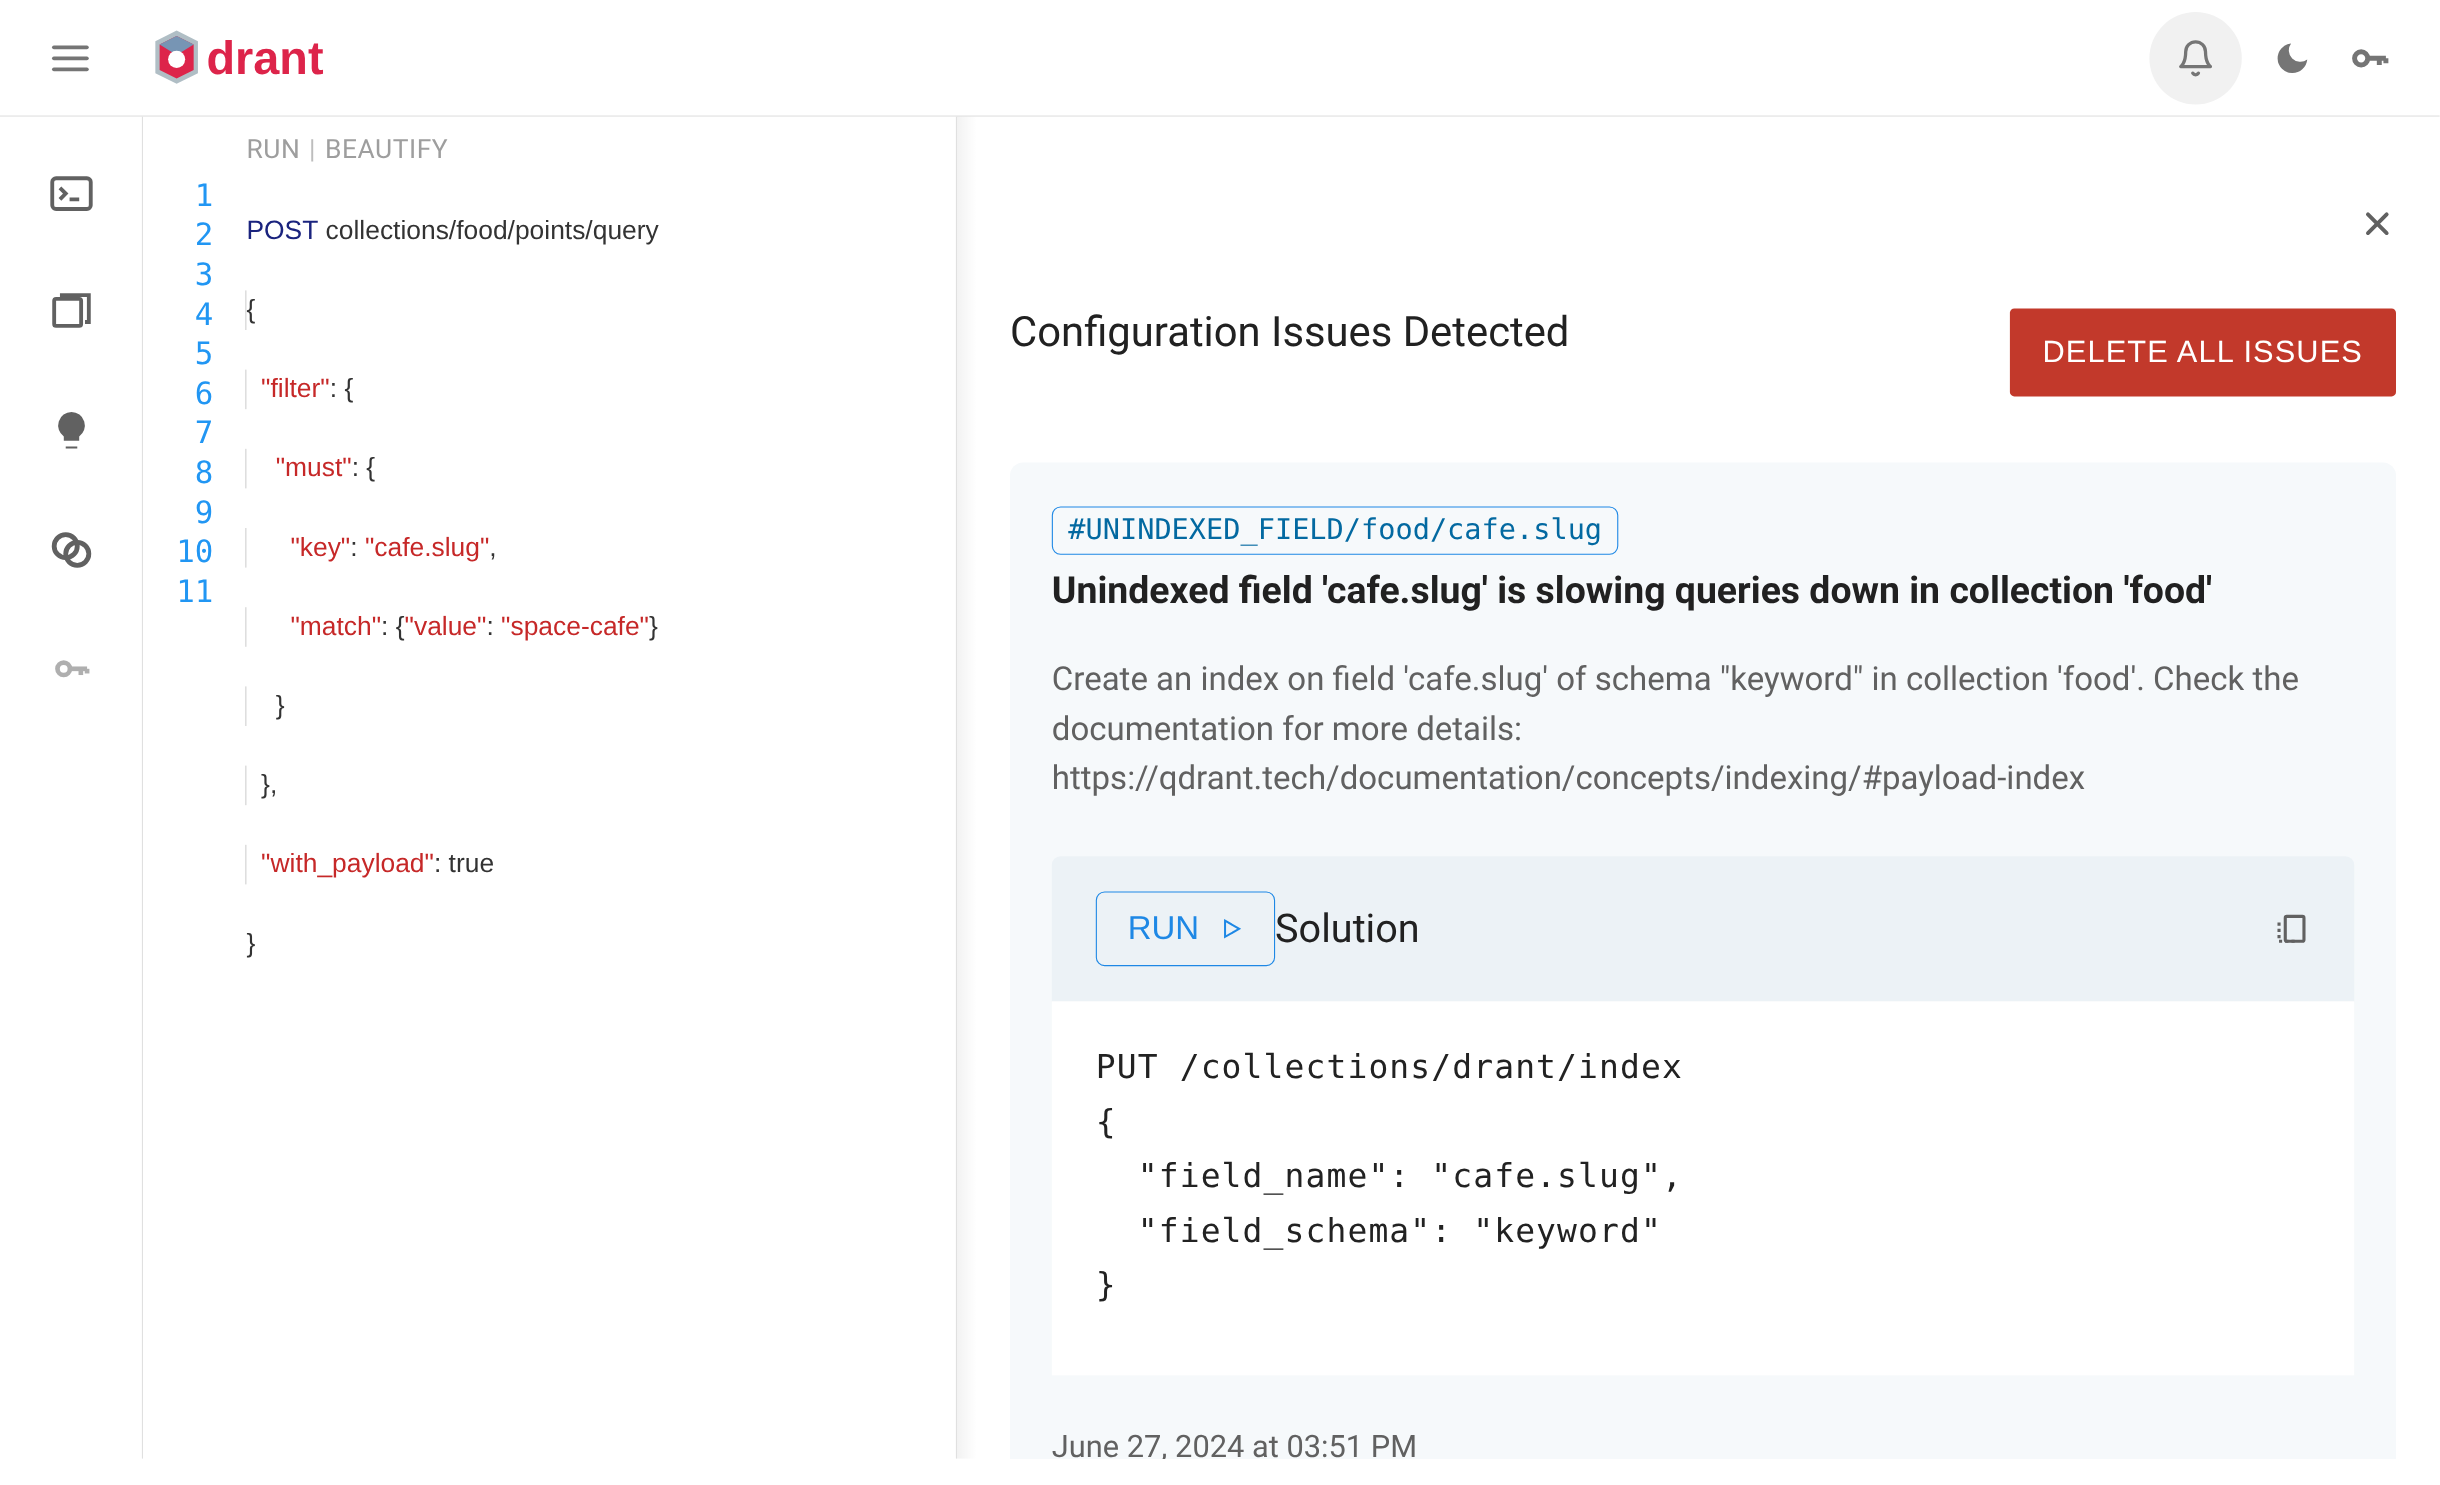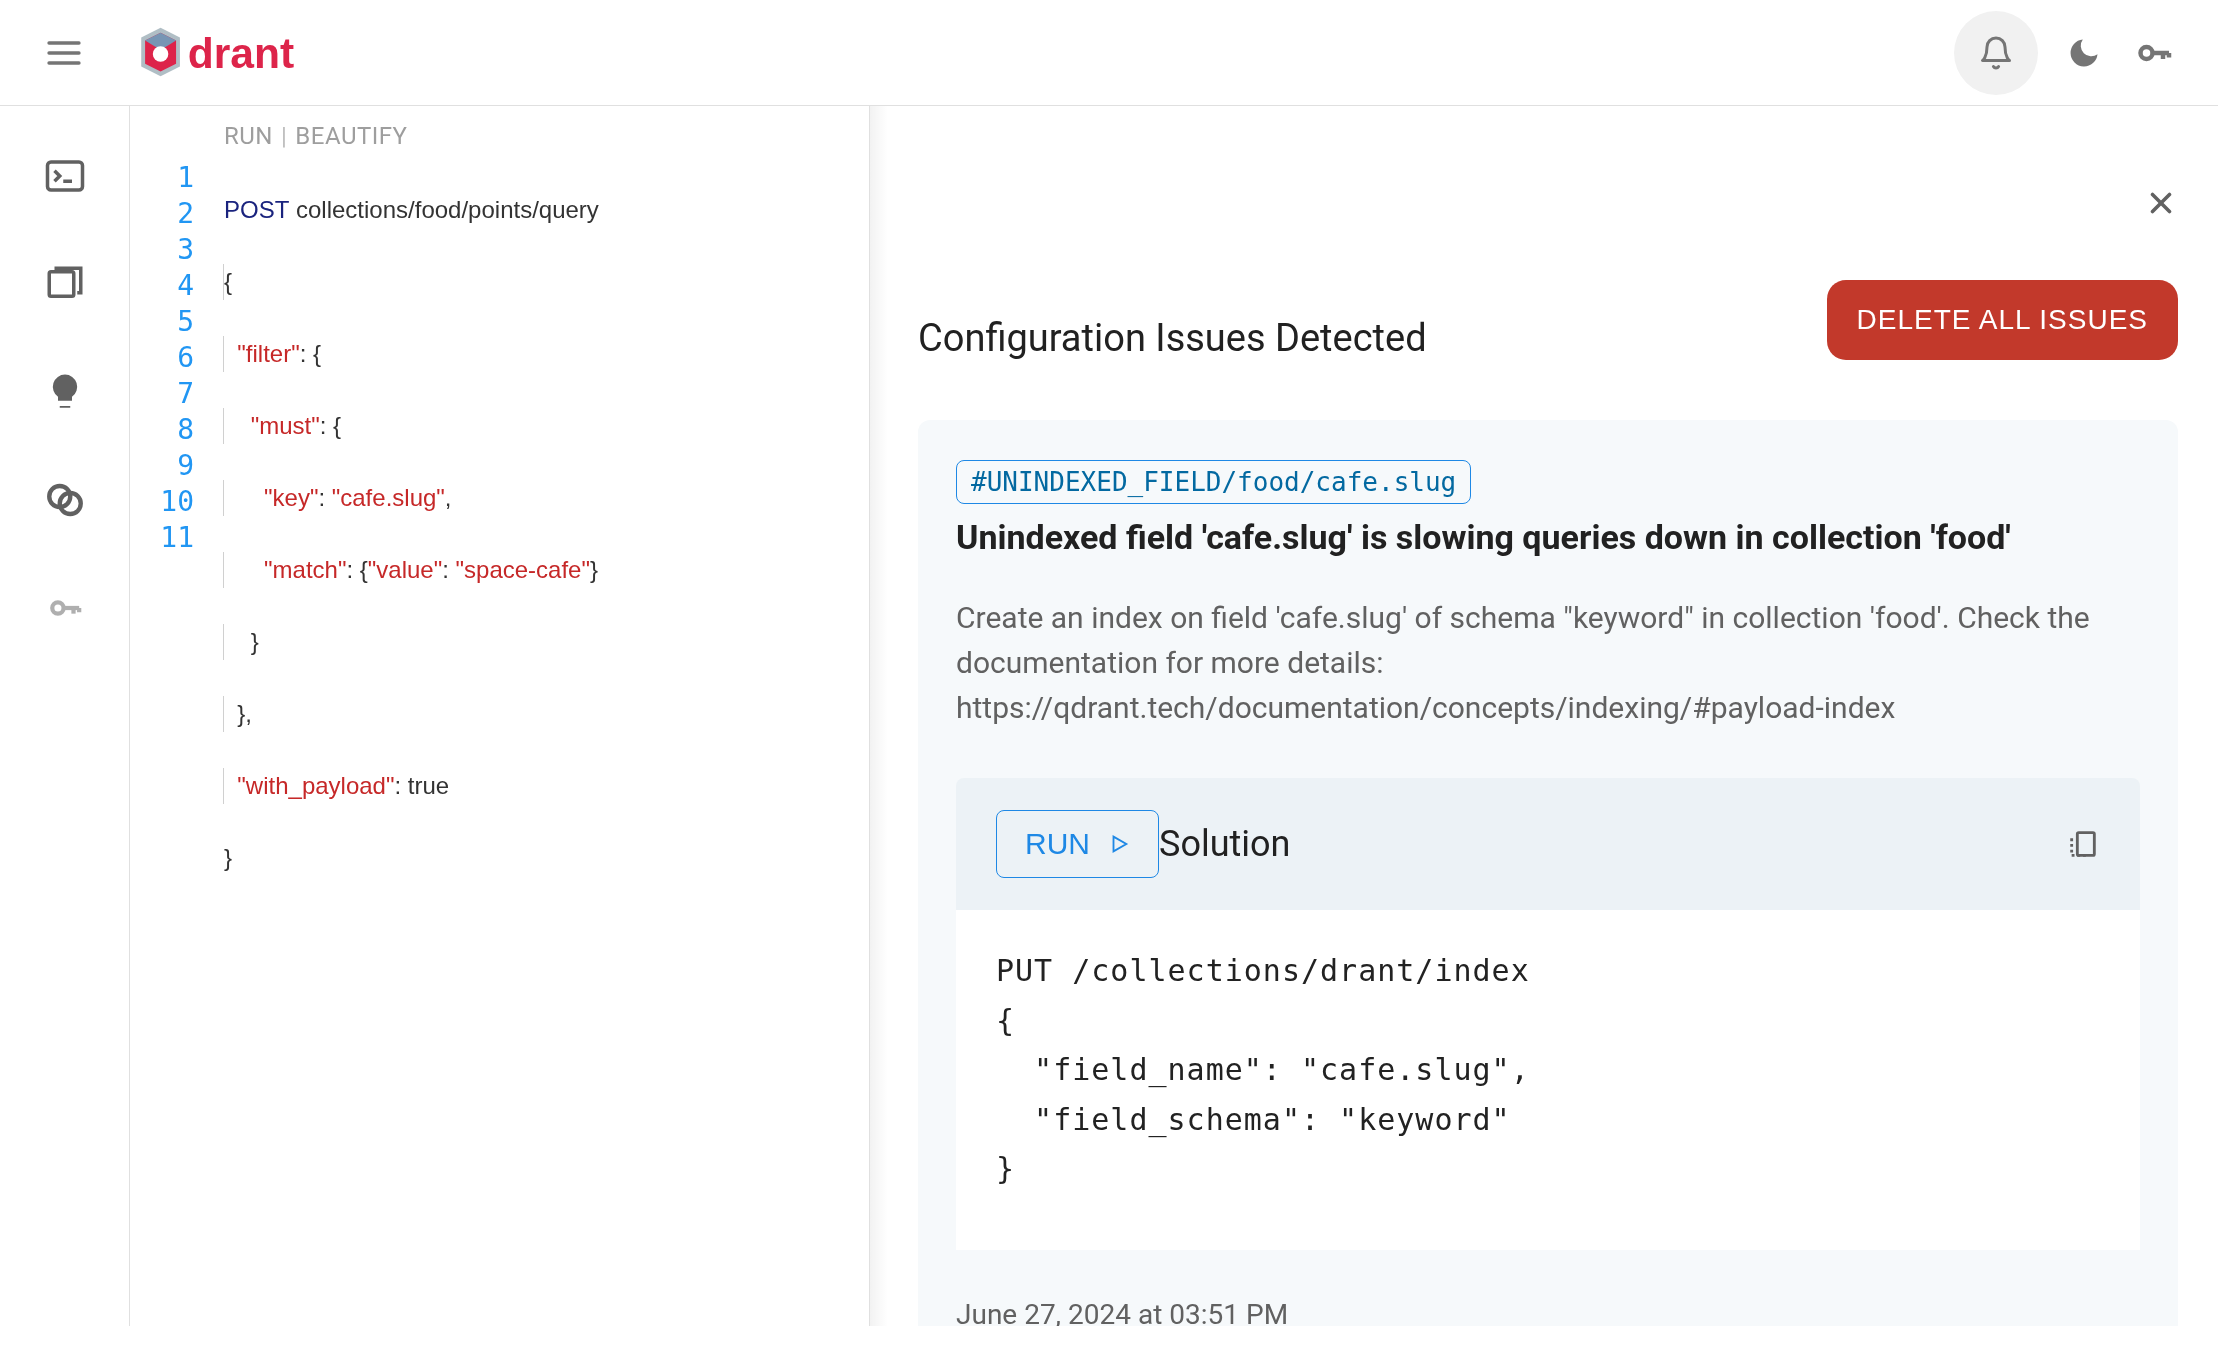--- a/index.html
+++ b/index.html
@@ -38,23 +38,23 @@
 .k-bool { color:#333; }
 
 
 .sash { width:18px; background: linear-gradient(to right, rgba(0,0,0,0.05), rgba(0,0,0,0)); }
 
 
 .notif-pane { flex:1; padding: 80px 40px 40px 30px; overflow:auto; }
 .notif-header { display:flex; align-items:center; }
 .notif-header h1 { font-size: 52px; font-weight: 500; }
 .notif-header .close-x { margin-left:auto; color:#616161; cursor:pointer; }
-.sub-header { display:flex; align-items:flex-end; margin-top: 60px; }
+.sub-header { display:flex; align-items:flex-start; margin-top: 60px; }
 .sub-header h2 { font-size: 38px; font-weight: 400; color:#212121; }
-.delete-btn { margin-left:auto; background:#c2392b; color:#fff; font-size:28px; letter-spacing:1px; padding: 24px 30px; border:none; border-radius:19px; cursor:pointer; }
+.delete-btn { margin-left:auto; background:#c2392b; color:#fff; font-size:28px; letter-spacing:1px; padding: 24px 30px; border:none; border-radius:4px; cursor:pointer; }
 
 .issue-card { margin-top: 60px; background:#f6f9fb; border-radius:12px; padding: 40px 38px; }
 .tag-line { display:inline-block; border:1.5px solid #1e88e5; color:#0369a1; font-size:26px; padding: 6px 14px; border-radius:8px; font-family: ui-monospace, SFMono-Regular, Menlo, Monaco, monospace; }
 .issue-title { font-size:34px; font-weight:700; margin-top: 13px; }
 .issue-body { font-size:30px; line-height:1.5; color:#616161; margin-top: 38px; }
 .sol-box { margin-top: 48px; background:#ecf2f6; border-radius:8px 8px 0 0; padding: 32px 40px; display:flex; align-items:center; }
 .run-btn { border:1.5px solid #1e88e5; color:#1e88e5; background:transparent; padding: 16px 28px; border-radius:8px; font-size:30px; display:flex; align-items:center; gap:18px; cursor:pointer; }
 .sol-label { flex:1; text-align:left; font-size:36px; color:#212121; }
 .copy-icon { color:#616161; cursor:pointer; }
 .sol-code { background:#ffffff; padding: 36px 40px 56px 40px; font-family: ui-monospace, SFMono-Regular, Menlo, Monaco, monospace; font-size:30px; line-height:1.65; color:#222; letter-spacing:1px; white-space:pre; }

